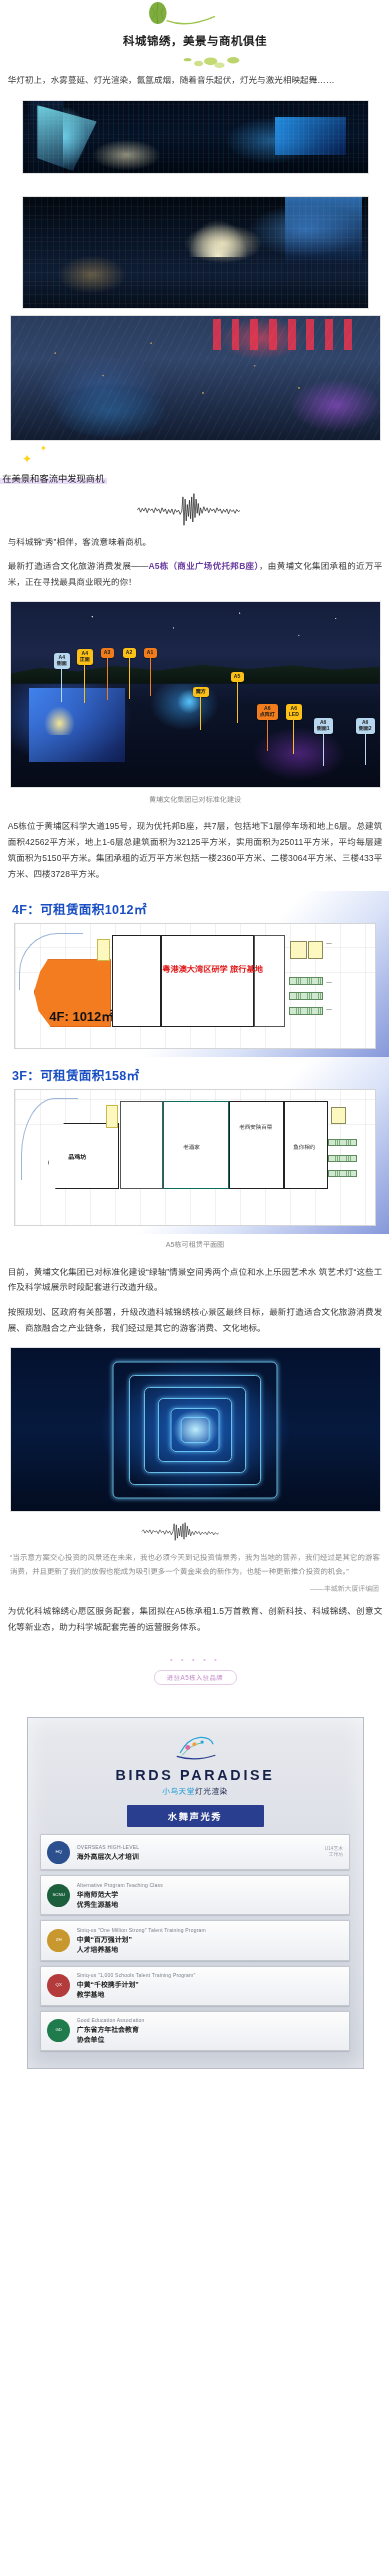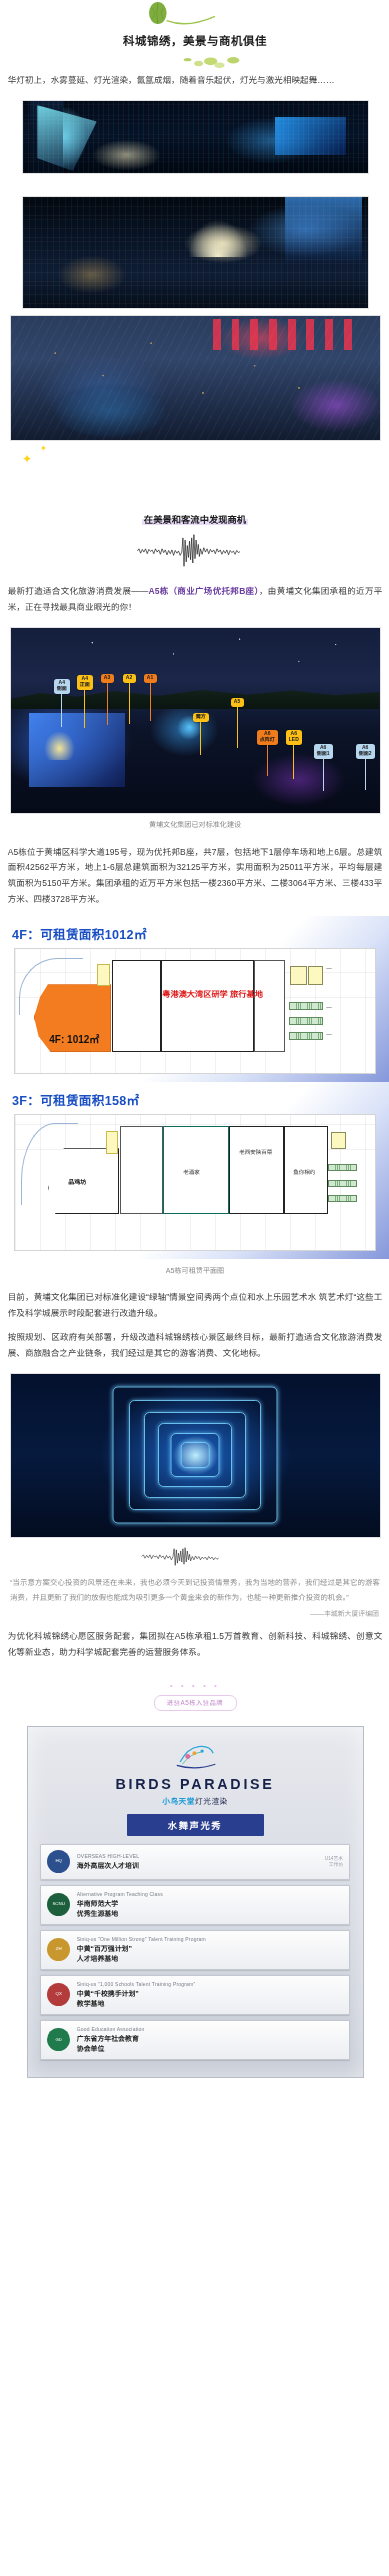--- a/index.html
+++ b/index.html
@@ -202,25 +202,23 @@
     font-size:7.1px;
     color:#8a8a8a;
     padding:5.5px 0 0;
   }
 
   
   .sparkle-row{position:relative;height:30px;width:390px;}
   .sparkle{position:absolute;color:#ffd21e;font-size:12px;line-height:1;}
   .sparkle.s2{font-size:8.2px;}
   .heading-hl{
-    text-align:center;
     font-size:9.3px;
-    font-weight:bold;
+    font-weight:normal;
     color:#1b1b1b;
-    margin-top:41px;
   }
   .heading-hl span{
     background:linear-gradient(180deg,rgba(233,220,248,0) 45%, #e9dcf8 45%);
     padding:0 2.2px;
   }
 
   
   .waveform{width:390px;height:36px;display:block;}
   .waveform.small{height:21px;}
 
@@ -251,21 +249,21 @@
   .room{position:absolute;border:0.9px solid #222;background:#fff;}
   .room.thin{border-width:0.5px;border-color:#555;}
   .room.teal{border-color:#0b6b5e;}
   .room.yellowfill{background:#fdf7c0;border-color:#c9b94a;}
   .blob-orange{
     position:absolute;background:#f47c20;border:0.5px solid #d9671a;
   }
   .plan-lbl{
     position:absolute;font-size:5.5px;color:#333;white-space:nowrap;
   }
-  .plan-lbl.big{font-size:10px;font-weight:bold;color:#111;}
+  .plan-lbl.big{font-size:13px;font-weight:bold;color:#111;}
   .plan-lbl.red{color:#e01b1b;font-size:8.2px;font-weight:bold;line-height:1.35;text-align:center;}
   .curve{
     position:absolute;border:0.8px solid #9bb6d6;border-right:none;border-bottom:none;
     border-top-left-radius:60% 70%;
   }
   .stairs{position:absolute;background:repeating-linear-gradient(90deg,#cfe8cf 0 1.6px,#7fae7f 1.6px 2.2px);border:0.5px solid #5e8a5e;}
   .elev{position:absolute;border:0.5px solid #8a8a5a;background:#fdf7c0;}
 
   
   .quote{
@@ -279,32 +277,32 @@
   .dot-div{
     text-align:center;color:#e3b7e8;font-size:7.1px;letter-spacing:3.3px;padding:5.5px 0;
   }
   .brand-pill{
     margin:0 auto;width:83px;border:0.5px solid #e7c9ea;border-radius:7.1px;
     text-align:center;font-size:6.3px;color:#c389c9;padding:2.2px 0;letter-spacing:0.5px;
   }
 
   
   .signboard{
-    width:337px;margin:0 auto;background:linear-gradient(180deg,#e7e9ee,#d6dae2 55%,#c7ccd6);
+    width:337px;margin:16px auto;background:linear-gradient(180deg,#e7e9ee,#d6dae2 55%,#c7ccd6);
     border:0.5px solid #b7bcc6;padding:8.8px 7.7px 12px;position:relative;
     box-shadow:inset 0 0 22px rgba(255,255,255,.6);
   }
   .sign-logo{text-align:center;padding:4.4px 0 2.2px;}
   .sign-en{
     font-size:14.3px;letter-spacing:2.7px;color:#17224a;font-weight:bold;text-align:center;
   }
   .sign-cn{
     font-size:7.7px;color:#17224a;text-align:center;padding-top:2.2px;letter-spacing:0.5px;
   }
-  .sign-cn .mark{color:#1b9ad6;font-weight:bold;}
+  .sign-cn .mark{color:#1b9ad6;font-weight:normal;}
   .sign-bar{
     margin:8.8px auto 7.7px;width:137px;background:#2a3e8f;color:#fff;text-align:center;
     font-size:9.3px;font-weight:bold;letter-spacing:1.6px;padding:3.8px 0;border-radius:1.1px;
   }
   .plate{
     display:flex;align-items:center;gap:6.6px;
     background:linear-gradient(180deg,#fdfdfd,#eceef2);
     border:0.5px solid #c3c7d0;margin:5px 4.4px;padding:5.5px 6.6px;border-radius:1.1px;
     box-shadow:0 0.5px 1.1px rgba(0,0,0,.12);
   }
@@ -382,20 +380,21 @@
 
   <svg class="waveform" viewBox="0 0 710 66" preserveAspectRatio="none">
     <path fill="none" stroke="#111" stroke-width="1.2" d="M250,33 l3,-4 l3,8 l3,-7 l3,5 l3,-6 l3,9 l3,-8 l3,4 l3,-3 l3,7 l3,-9 l3,6 l3,-4 l3,8
          l3,-10 l3,7 l3,-5 l3,9 l3,-8 l3,6 l3,-7 l3,10 l3,-9 l3,5 l3,-4 l3,8 l3,-6
          l2,-26 l2,52 l2,-48 l2,40 l2,-30 l2,22 l2,-30 l2,34 l2,-40 l2,46 l2,-52 l2,44
          l2,-34 l2,26 l2,-18 l2,22 l2,-14 l3,10 l3,-12 l3,8 l3,-6 l3,9 l3,-8 l3,5 l3,-4
          l3,7 l3,-9 l3,6 l3,-4 l3,8 l3,-7 l3,5 l3,-6 l3,9 l3,-8 l3,4 l3,-3 l3,6 l3,-7 l3,4 l3,-2"></path>
   </svg>
 
   <div class="gap-12"></div>
+  <p class="para">与科城锦“秀”相伴，客流意味着商机。</p>
   <div class="gap-16"></div>
   <p class="para"><span>最新打造适合文化旅游消费发展——</span><span class="em-purple">A5栋（商业广场优托邦B座）</span><span>，由黄埔文化集团承租的近万平米，正在寻找最具商业眼光的你！</span></p>
 
   <div class="gap-20"></div>
 
   <div class="photo photo-wide plazashot">
     <div class="stars"></div>
     <div class="ridge"></div>
     <div class="screen"></div>
     <div class="lotus"></div>

